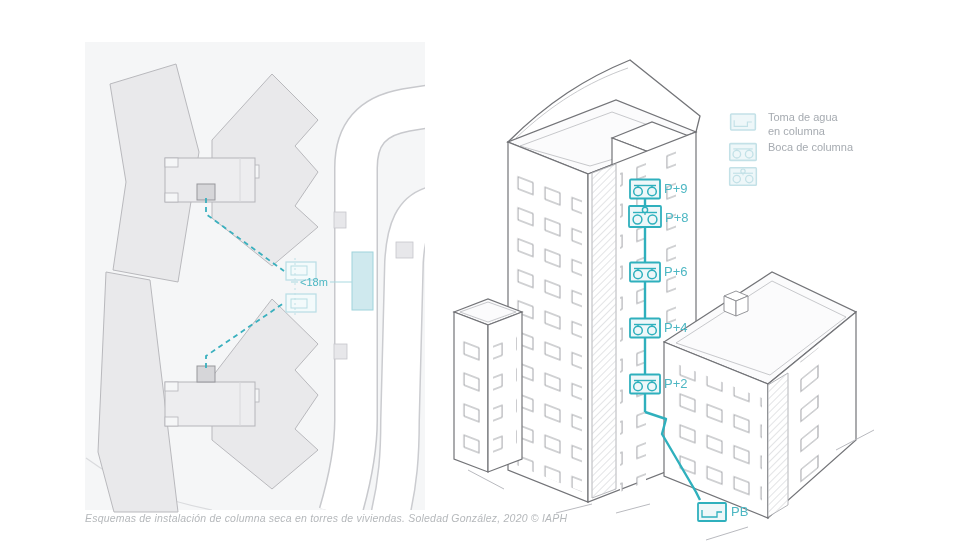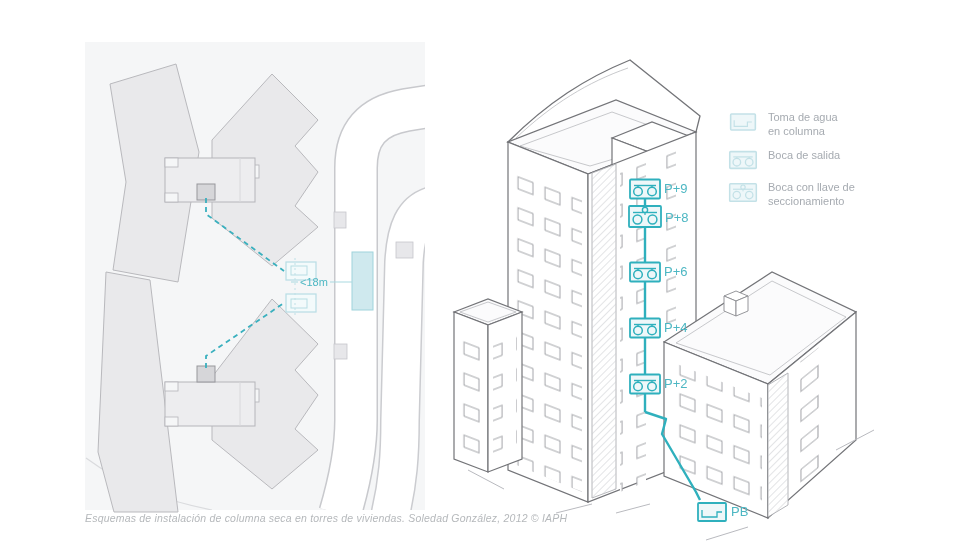--- a/index.html
+++ b/index.html
@@ -2,21 +2,21 @@
 <html><head>
 <meta charset="utf-8">
 <style>
   html,body{margin:0;padding:0;background:#ffffff;}
   .stage{position:relative;width:980px;height:560px;background:#ffffff;
          font-family:"Liberation Sans",sans-serif;overflow:hidden;}
   svg.canvas{position:absolute;left:0;top:0;}
   svg text{font-family:"Liberation Sans",sans-serif;}
   text.flabel{fill:#4db7c3;font-size:13px;}
   text.dlabel{fill:#4db7c3;font-size:11px;}
-  .legend{position:absolute;left:728px;top:110px;display:flex;flex-direction:column;gap:9px;}
+  .legend{position:absolute;left:728px;top:110px;display:flex;flex-direction:column;gap:1px;}
   .legend-row{display:flex;gap:10px;align-items:flex-start;}
   .legend-icon{flex:0 0 auto;margin-top:1px;}
   .legend-text{font-size:11px;color:#a6abb1;line-height:1.3;}
   .legend-text div:empty{display:none;}
   .caption{position:absolute;left:85px;top:512px;font-size:10.5px;font-style:italic;
            color:#b5b8bb;letter-spacing:.2px;white-space:nowrap;}
   .dashed{fill:none;stroke:#3ab0be;stroke-width:1.8;stroke-dasharray:5 4;}
   .bld{fill:#e9e9eb;stroke:#b9b9bd;stroke-width:1;}
   .face{fill:#ffffff;stroke:#737478;stroke-width:1.2;}
   .roof{fill:#fbfbfc;stroke:#737478;stroke-width:1.2;}
@@ -222,30 +222,26 @@
     <div class="legend-text">
       <div>Toma de agua</div>
       <div>en columna</div>
     </div>
   </div>
   <div class="legend-row">
     <svg class="legend-icon" width="30" height="22" viewBox="-17 -12 34 24" color="#c3e1e7">
           <use href="#icon-boca"></use>
         </svg>
     <div class="legend-text">
-      <div>Boca de salida</div>
+      <div>Boca de columna</div>
 
     </div>
   </div>
   <div class="legend-row">
     <svg class="legend-icon" width="30" height="24" viewBox="-18 -14 36 28" color="#c3e1e7">
           <use href="#icon-valve"></use>
         </svg>
-    <div class="legend-text">
-      <div>Boca con llave de</div>
-      <div>seccionamiento</div>
-    </div>
   </div>
 </div>
 
-<div class="caption">Esquemas de instalación de columna seca en torres de viviendas. Soledad González, 2012 © IAPH</div>
+<div class="caption">Esquemas de instalación de columna seca en torres de viviendas. Soledad González, 2020 © IAPH</div>
 
 </div>
 
 </body></html>

